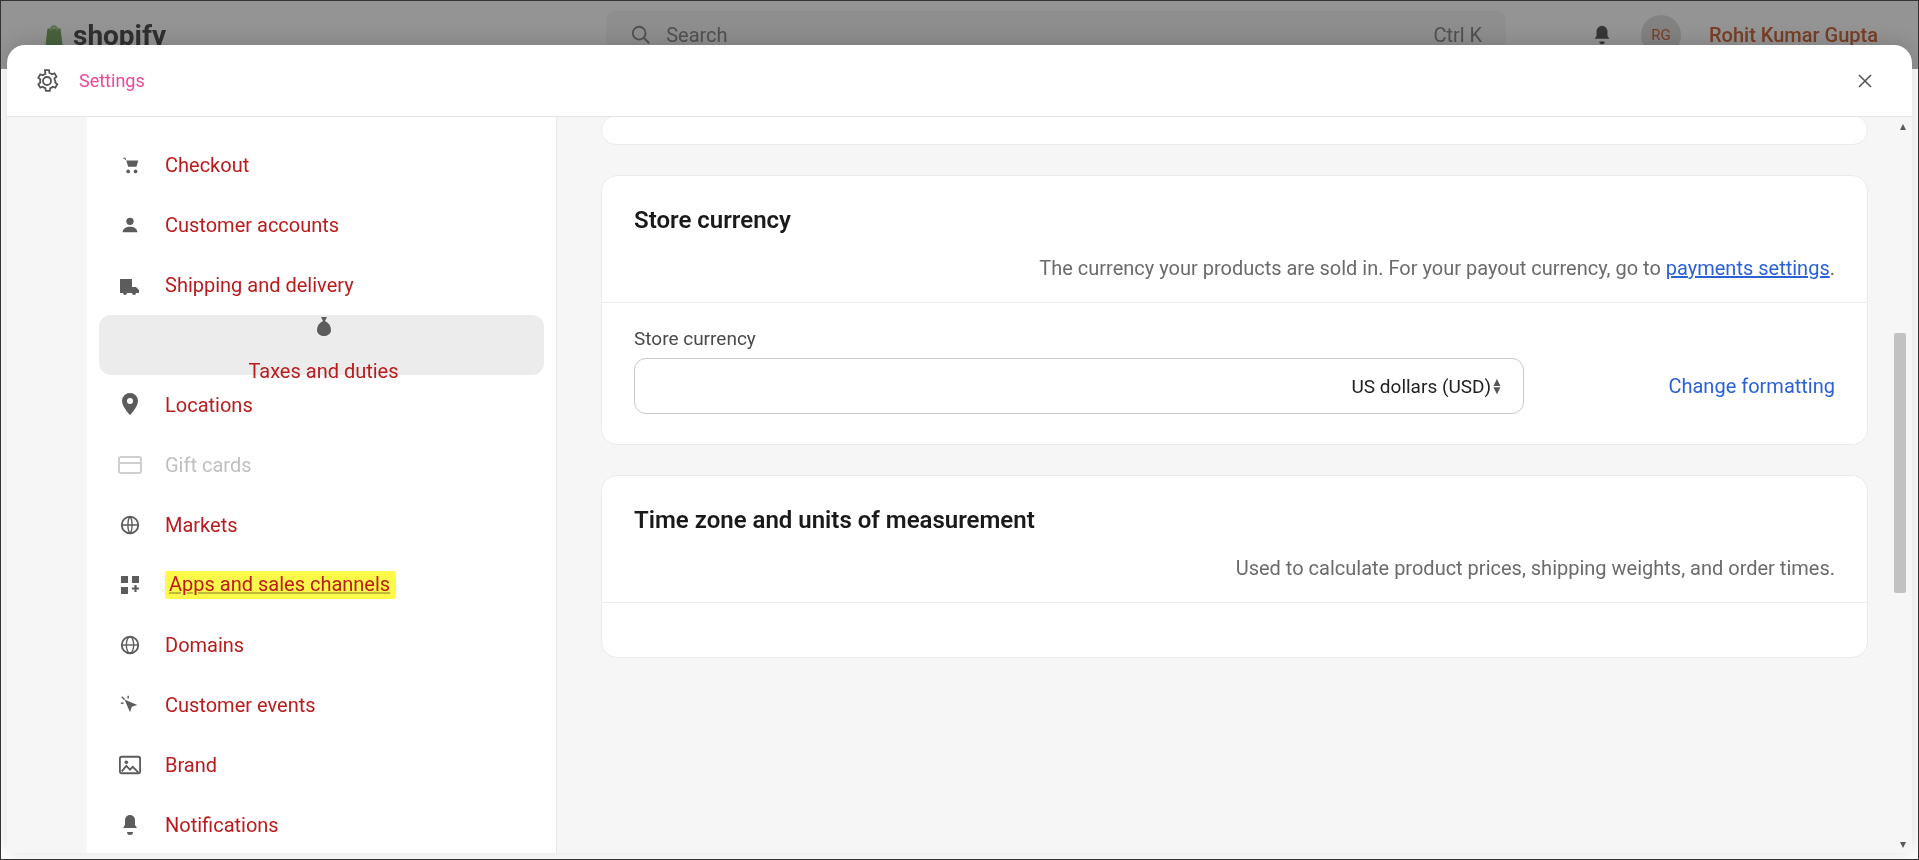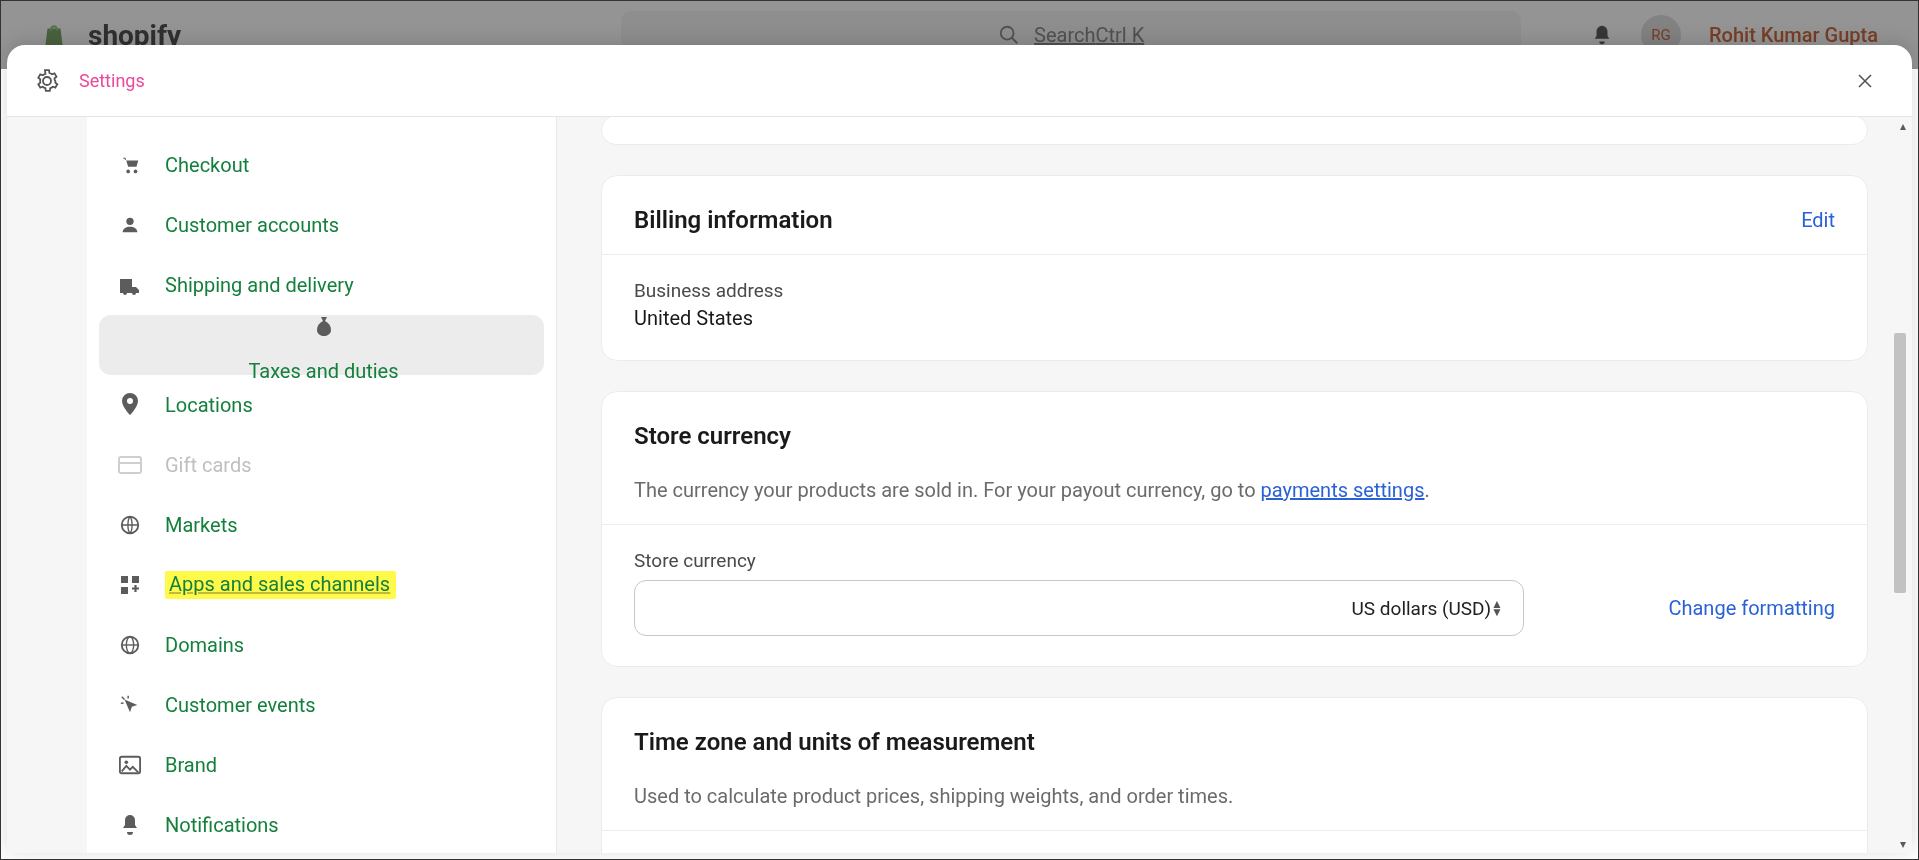--- a/index.html
+++ b/index.html
@@ -18,35 +18,34 @@
     position: absolute;
     top: 0; left: 0; right: 0;
     height: 68px;
     background: #fff;
     display: flex;
     align-items: center;
     padding: 0 40px;
     gap: 20px;
   }
   .bg-logo {
-    display: flex; align-items: center; gap: 21px;
+    display: flex; align-items: center; gap: 6px;
     font-size: 28px; font-weight: 700; color: #222;
   }
   .bg-search {
     margin-left: 420px;
     flex: 0 0 900px;
     height: 48px;
     background: #f1f1f1;
     border-radius: 10px;
     display: flex; align-items: center;
     padding: 0 24px;
-    justify-content: center;
+    justify-content: space-between;
     color: #6a6a6a;
     font-size: 20px;
-    text-decoration: underline;
   }
   .bg-right { margin-left: auto; display: flex; align-items: center; gap: 28px; color: #c2410c; }
   .bg-avatar { width: 40px; height: 40px; border-radius: 50%; background: #d7d7d7; display:flex;align-items:center;justify-content:center;font-size:15px;}
 
   .dim-overlay {
     position: absolute;
     top: 0; left: 0; right: 0; height: 68px;
     background: rgba(60,60,60,0.55);
   }
 
@@ -96,21 +95,21 @@
     padding: 18px 12px 18px 12px;
     overflow-y: auto;
   }
   .sidebar-item {
     display: flex; align-items: center;
     gap: 22px;
     height: 60px;
     padding: 0 14px 0 18px;
     border-radius: 12px;
     cursor: pointer;
-    color: #15803d;
+    color: #b91c1c;
     font-size: 20px;
     margin-bottom: 0px;
   }
   .sidebar-item .icon { width: 26px; display:flex; justify-content:center; color:#5c5c5c; }
   .sidebar-item.active { background: #ececec; flex-direction: column; }
   .sidebar-item.disabled { color: #bfbfbf; }
   .sidebar-item.disabled .icon { color: #cfcfcf; }
   .highlighted-label {
     background: #fff94a;
     padding: 1px 6px 3px 4px;
@@ -140,21 +139,21 @@
     border: 1px solid #ebebeb;
     border-radius: 16px;
     margin-bottom: 30px;
   }
   .card-header {
     display:flex; align-items:center;
     padding: 30px 32px 20px 32px;
   }
   .card-header.with-sub { display:block; padding: 30px 32px 22px 32px; }
   .card-title { font-size: 24px; font-weight: 600; color: #1a1a1a; }
-  .card-sub { font-size: 20px; color: #6b6b6b; margin-top: 28px; }
+  .card-sub { font-size: 20px; color: #6b6b6b; margin-top: 22px; text-align: right; }
   .card-action {
     margin-left: auto;
     color: #2a62d6;
     font-size: 20px;
     cursor: pointer;
   }
   .divider { height:1px; background:#ededed; }
   .card-body { padding: 24px 32px 30px 32px; }
 
   .field-label { font-size: 19px; color: #4a4a4a; margin-bottom: 4px; }
@@ -380,31 +379,20 @@
         <span>Notifications</span>
       </div>
 
     </div>
     </div>
 
     <div class="main">
 
       <div class="card-stub"></div>
 
-      <div class="card">
-        <div class="card-header">
-          <span class="card-title">Billing information</span>
-          <span class="card-action">Edit</span>
-        </div>
-        <div class="divider"></div>
-        <div class="card-body">
-          <div class="field-label">Business address</div>
-          <div class="field-value">United States</div>
-        </div>
-      </div>
 
       <div class="card">
         <div class="card-header with-sub">
           <div class="card-title">Store currency</div>
           <div class="card-sub">
             <span>The currency your products are sold in. For your payout currency, go to </span><span class="link-inline">payments settings</span><span>.</span>
           </div>
         </div>
         <div class="divider"></div>
         <div class="card-body">

